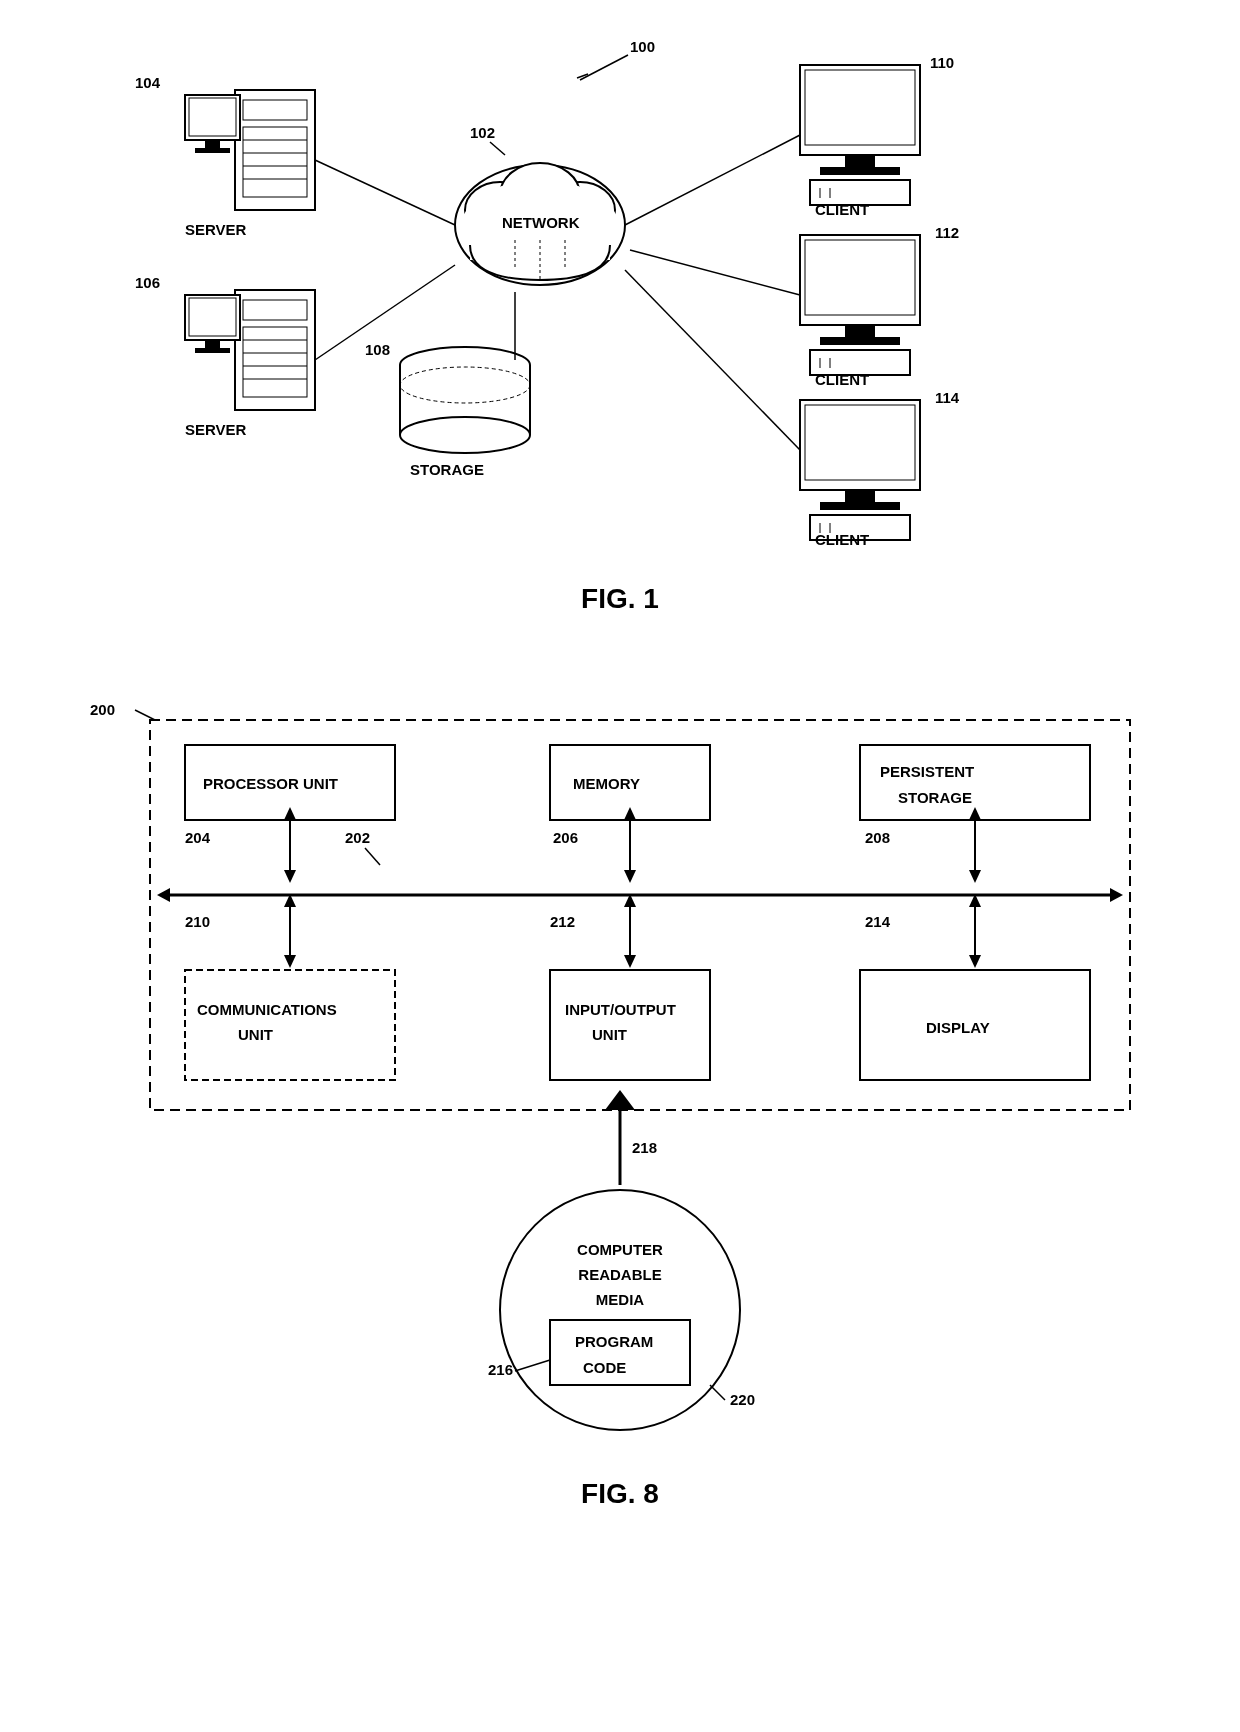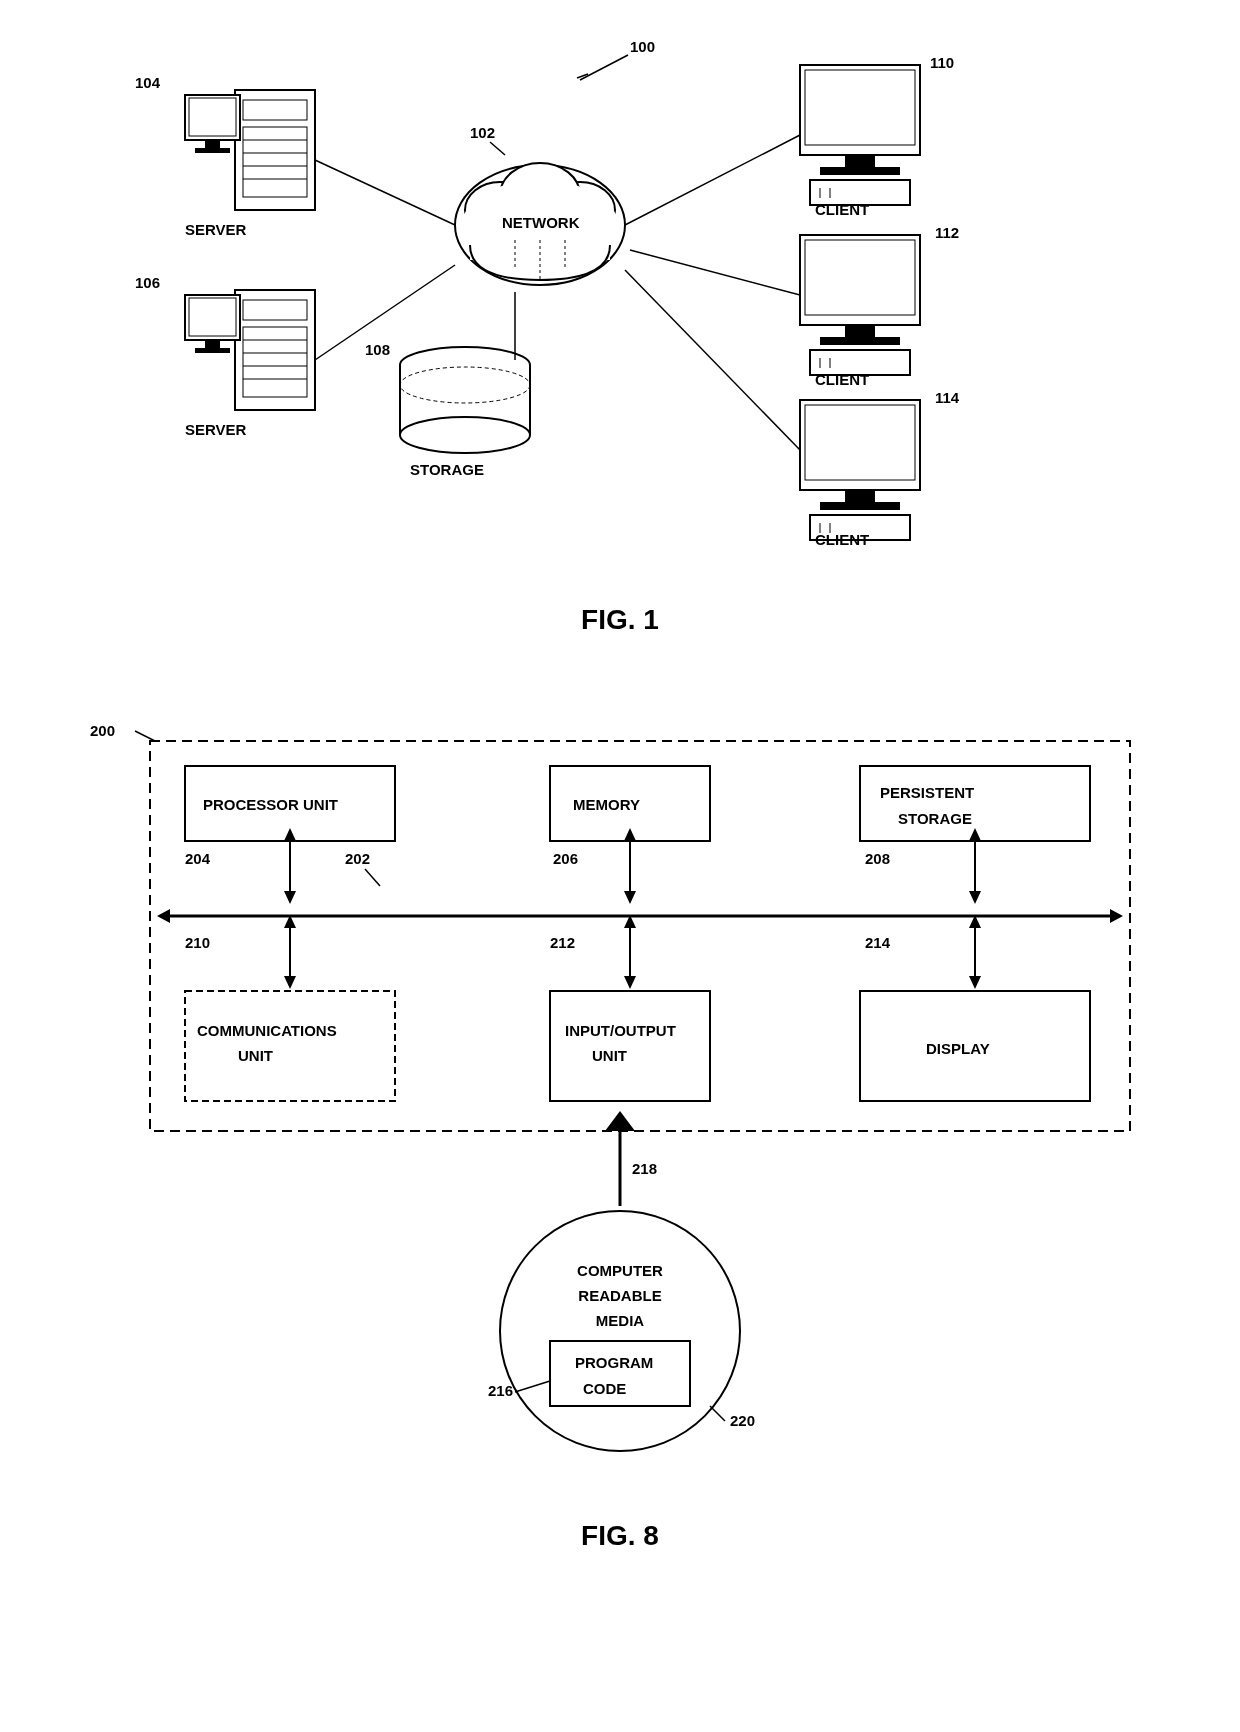--- a/index.html
+++ b/index.html
@@ -37,21 +37,21 @@
       max-width: 1100px;
       position: relative;
       height: 820px;
       margin-top: 10px;
     }
 
     .fig-caption {
       text-align: center;
       font-size: 28px;
       font-weight: bold;
-      margin-top: 24px;
+      margin-top: 3px;
     }
 
     
     .component-box {
       fill: white;
       stroke: black;
       stroke-width: 2;
     }
 
     text {

